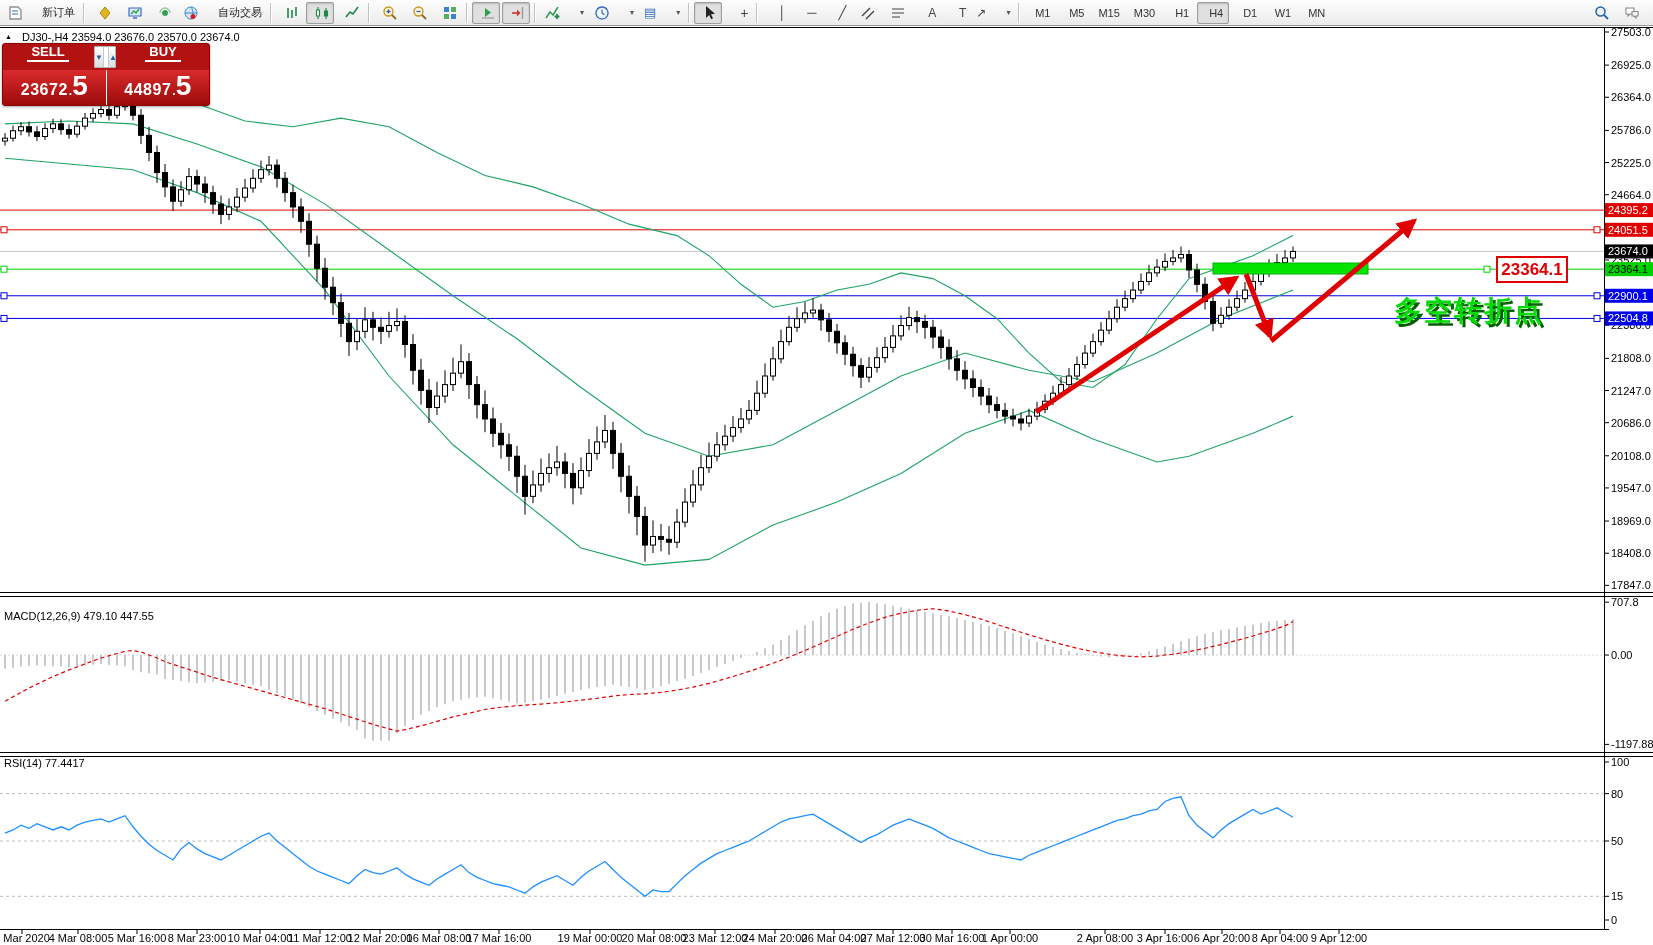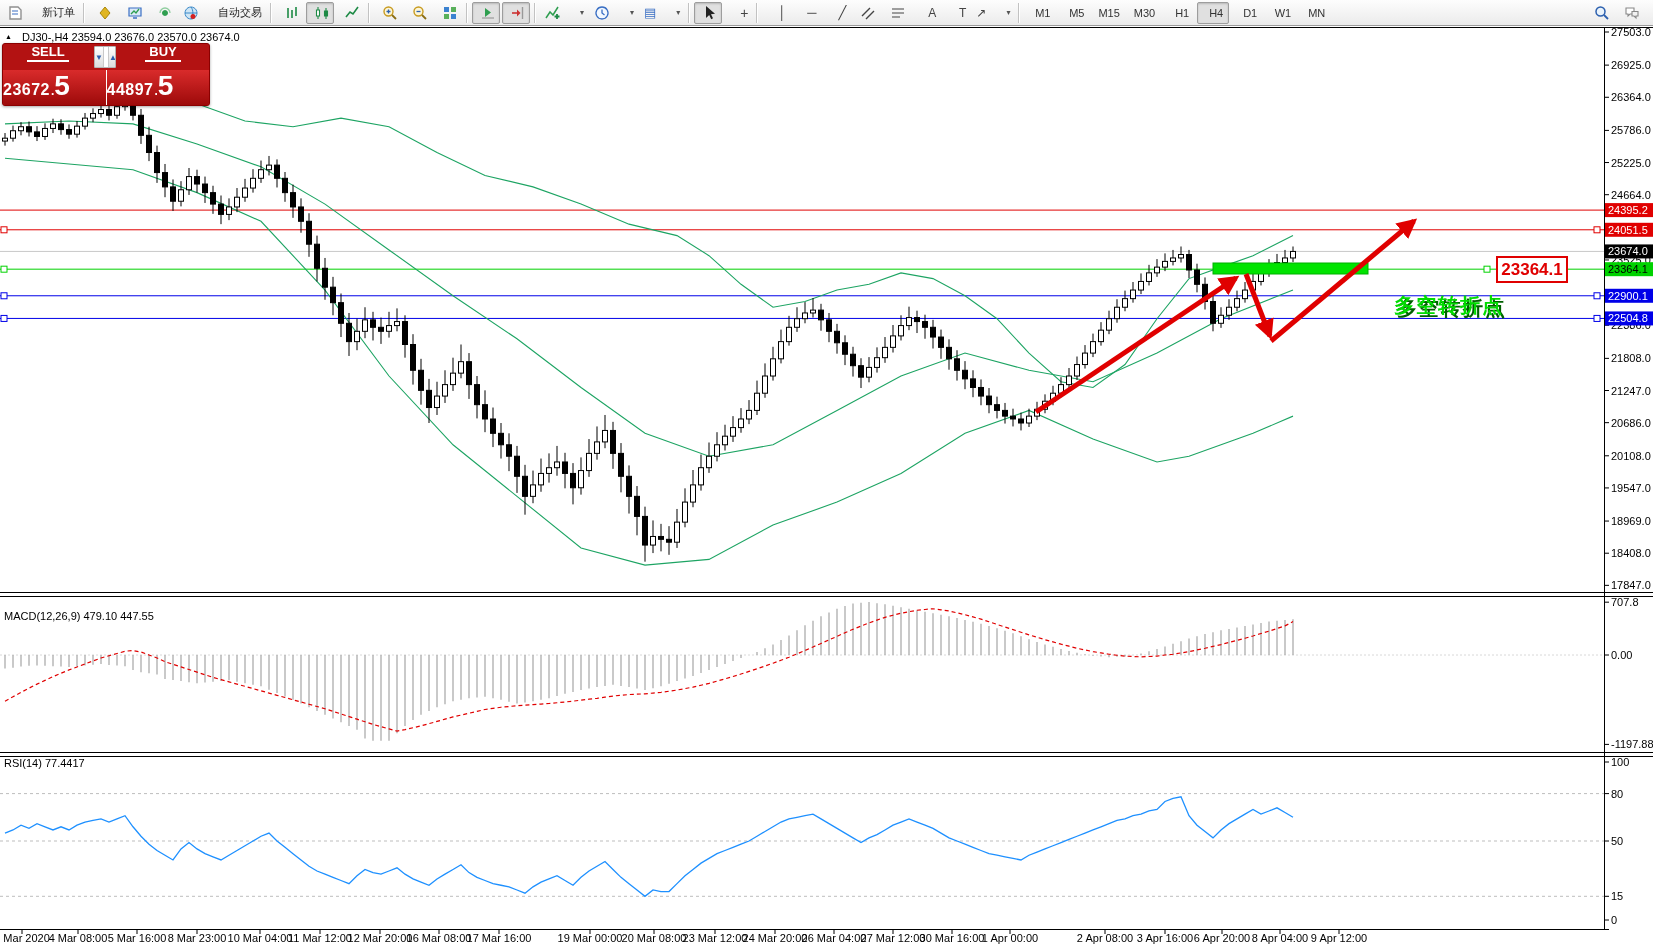--- a/index.html
+++ b/index.html
@@ -21,28 +21,28 @@
   .p-row1{display:flex;height:26px;align-items:stretch}
   .btn-sell,.btn-buy{flex:0 0 54px;background:linear-gradient(#f04040,#c01313);color:#fff;font-weight:bold;font-size:13px;display:flex;align-items:flex-end;justify-content:center;border-radius:2px;margin:18px}
   .btn-buy{flex-basis:56px}
   .btn-label{border-bottom:2px solid #fff;padding:0 4px 1px}
   .vol{flex:1;display:flex;margin:2px 1px;background:#fff;border:1px solid #b5b5b5;border-radius:1px;overflow:hidden}
   .vol input{flex:1;min-width:0;border:none;outline:none;font-size:13px;font-weight:bold;text-align:right;font-family:inherit;color:#111}
   .vstep{width:17px;display:flex;align-items:center;justify-content:center;font-size:8px;color:#2b5fae;background:linear-gradient(#ffffff,#dcdcdc)}
   .vstep.l{border-right:1px solid #c9c9c9}
   .vstep.r{border-left:1px solid #c9c9c9}
   .p-row2{display:flex;height:35px;background:linear-gradient(#d92b2b,#9d0a0a);position:relative;border-radius:0 0 3px 3px}
-  .half{flex:1;display:flex;align-items:baseline;color:#fff;padding-top:3px}
+  .half{flex:1;display:flex;align-items:baseline;justify-content:center;color:#fff;padding-top:3px}
   .half.l{border-right:1px solid #ffffff}
   .pi{font-size:16px;font-weight:bold;letter-spacing:.5px}
   .pd{font-size:12px;font-weight:bold;margin-left:1px}
   .pf{font-size:28px;font-weight:bold;line-height:.9}
   
   .note-box{position:absolute;left:1496px;top:256px;width:68px;height:23px;border:2px solid #e00000;background:#fff;color:#e00000;font-weight:bold;font-size:17px;text-align:center;line-height:23px;z-index:4}
-  .cn-note{position:absolute;left:1394px;top:292px;font-size:20px;font-weight:bold;color:#00dc00;letter-spacing:2px;text-shadow:3px 3px 0 #006000;z-index:4;font-family:"DejaVu Sans",sans-serif;white-space:nowrap}
+  .cn-note{position:absolute;left:1394px;top:292px;font-size:28px;font-weight:bold;color:#00dc00;letter-spacing:2px;text-shadow:3px 3px 0 #006000;z-index:4;font-family:"DejaVu Sans",sans-serif;white-space:nowrap}
   .ind-label{position:absolute;font-size:11px;color:#000;z-index:3;white-space:nowrap}
   svg.chart{position:absolute;left:0;top:0;z-index:1}
 </style>
 </head>
 <body>
 
 <div class="app">
   <div class="toolbar" id="toolbar">
       <div class="tb-btn">
         <svg width="16" height="16" viewBox="0 0 16 16">

